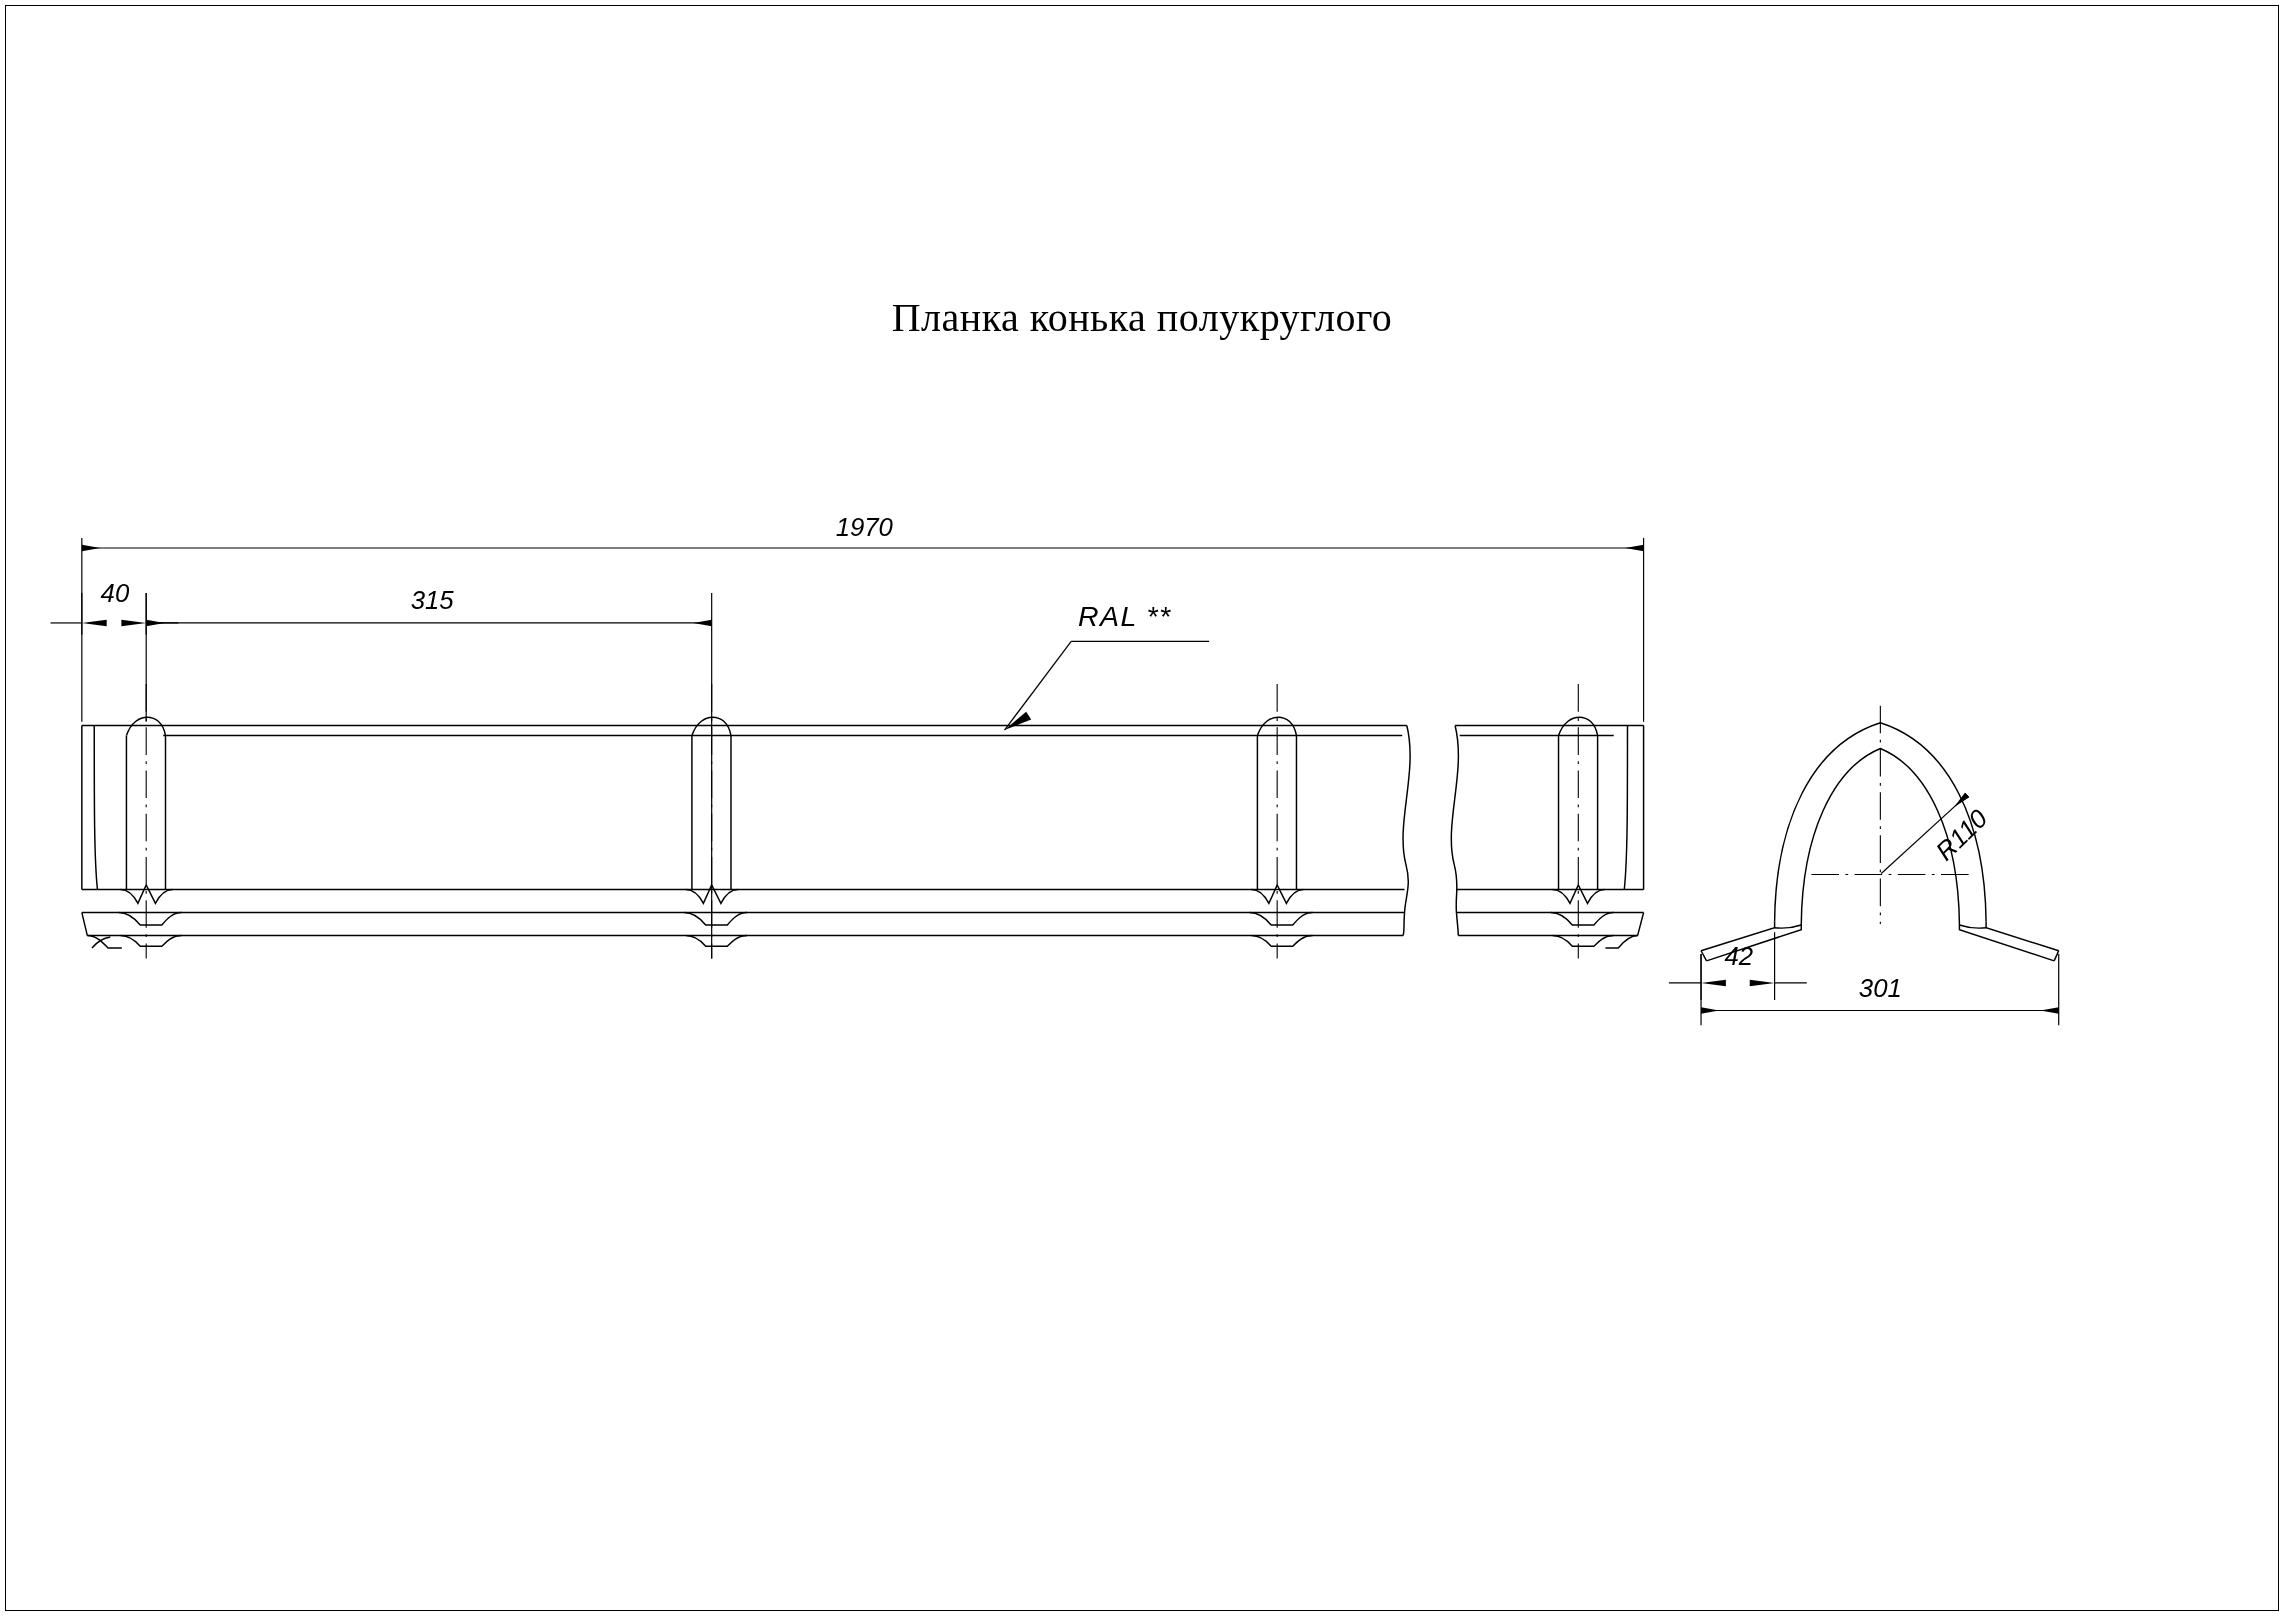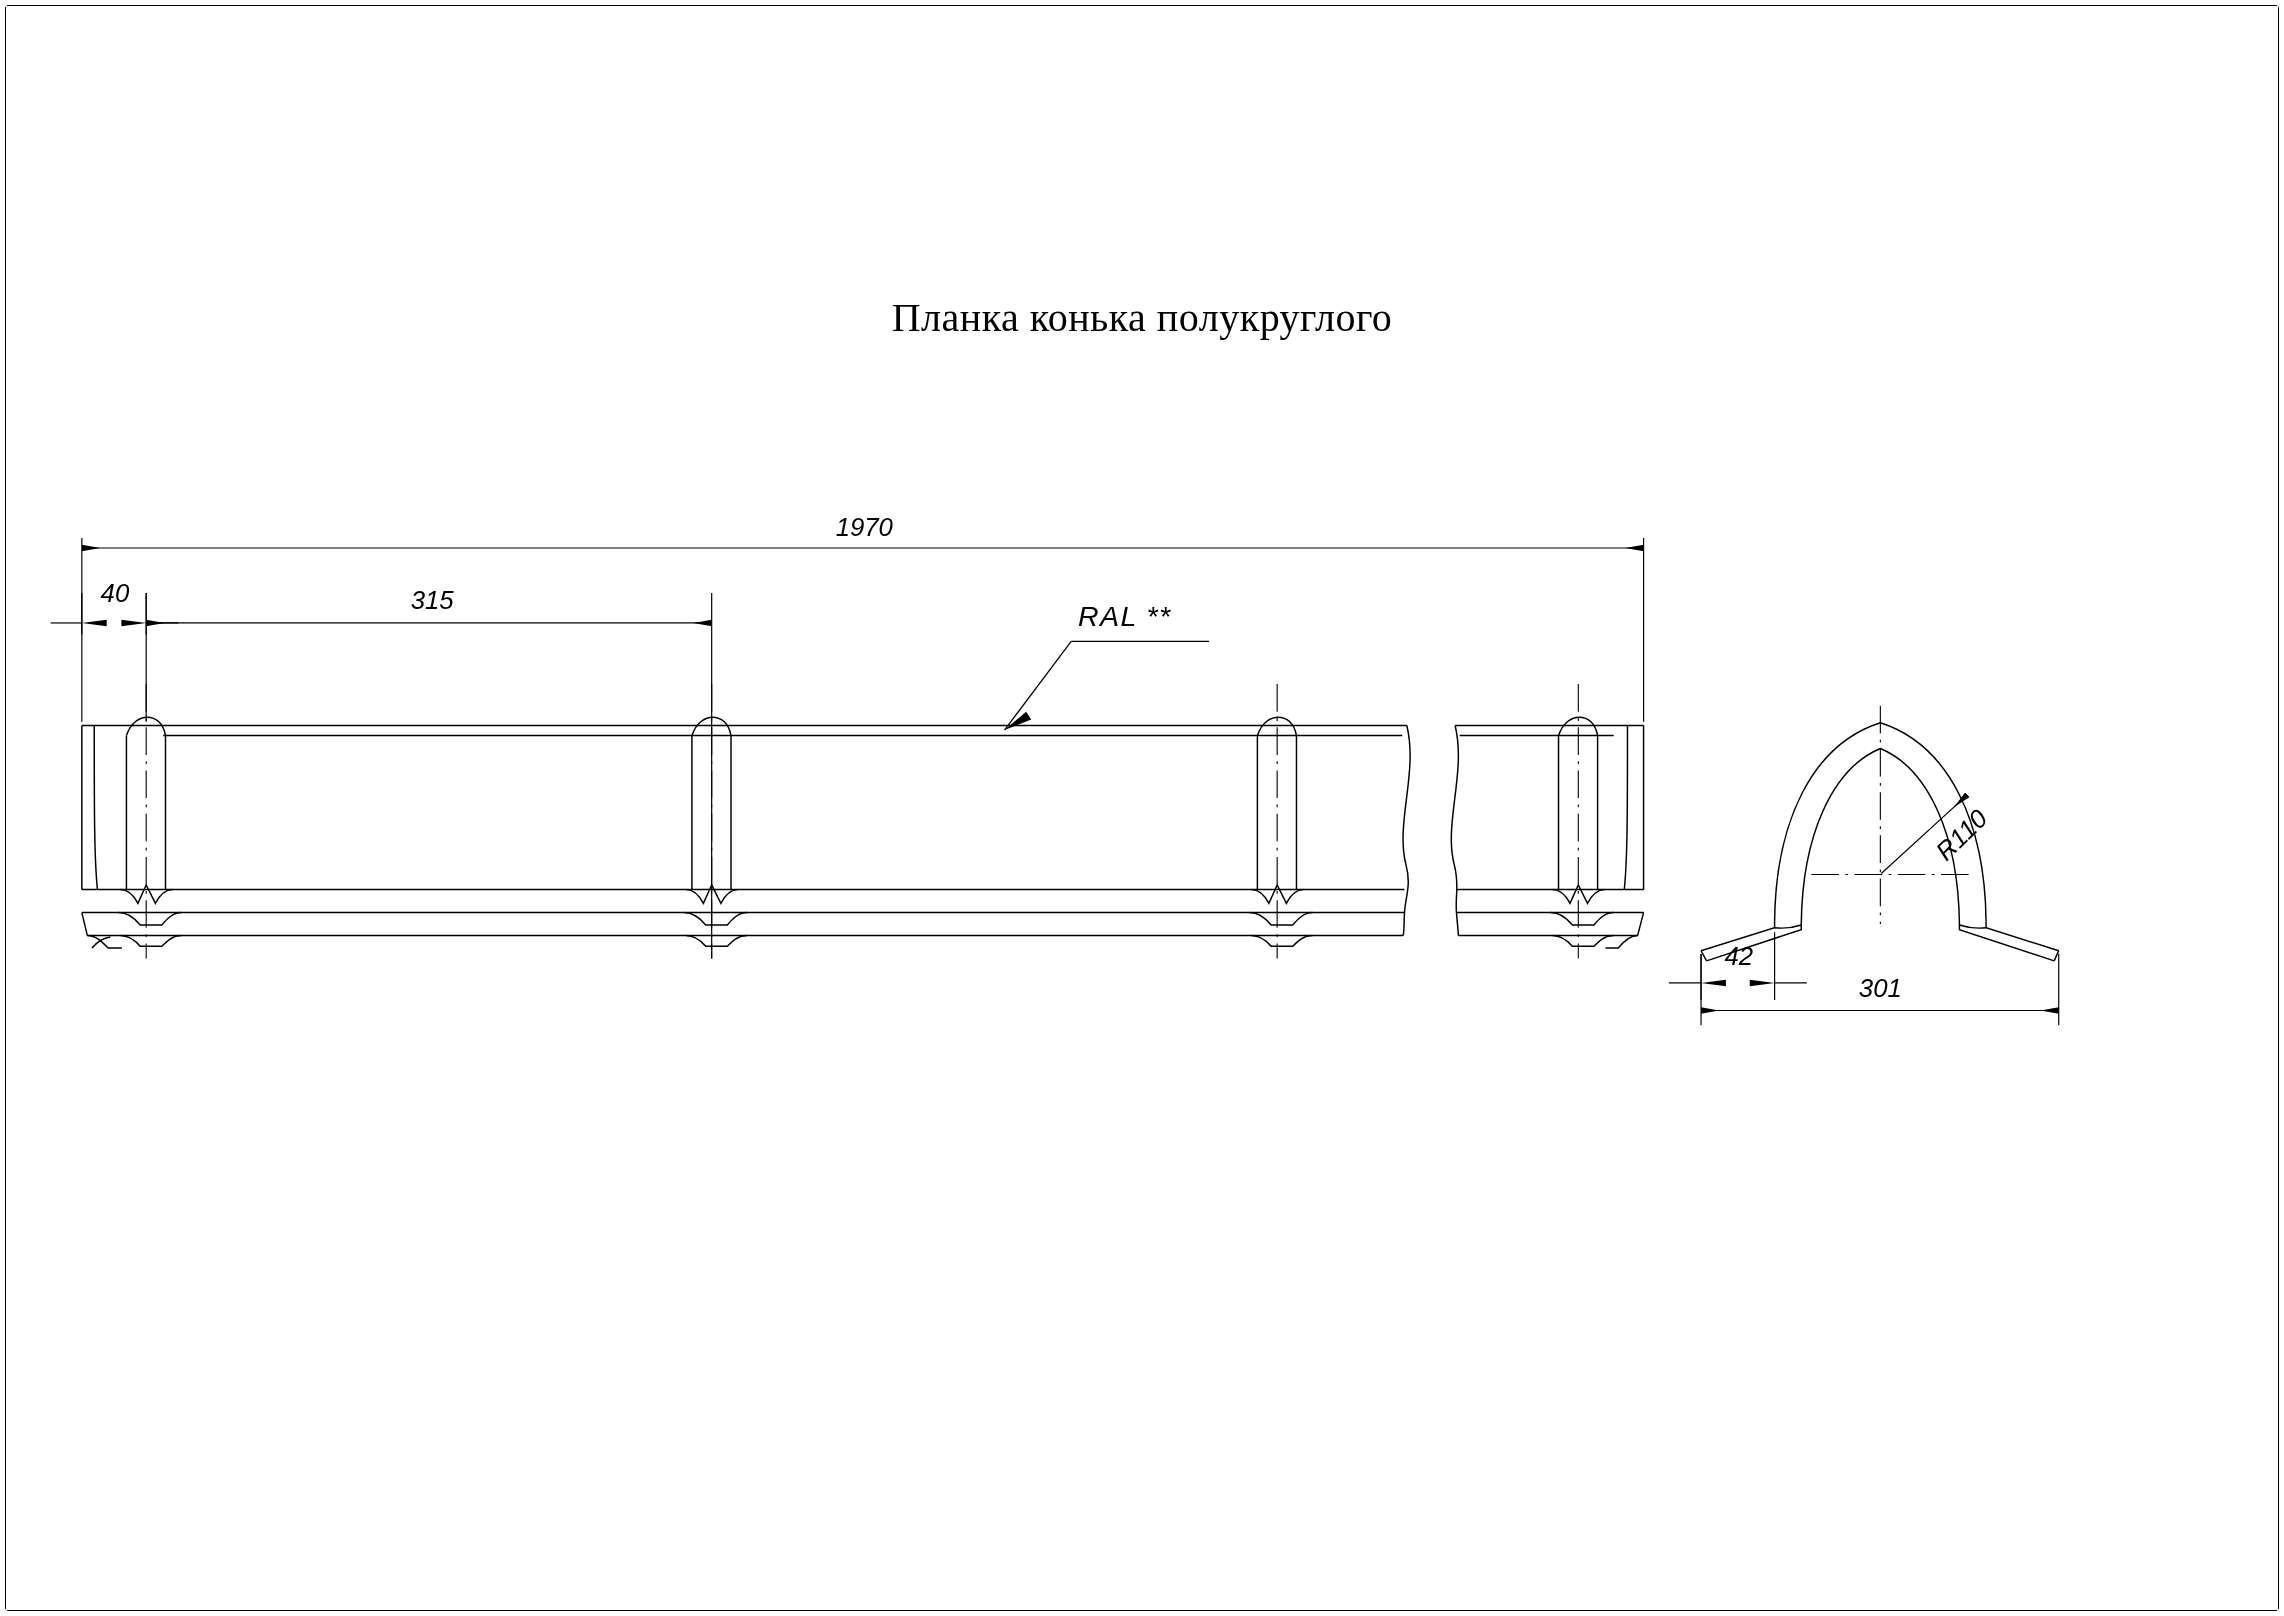--- a/index.html
+++ b/index.html
@@ -9,21 +9,20 @@
   }
   body {
     font-family: "Liberation Serif", serif;
   }
   #page {
     position: relative;
     width: 2284px;
     height: 1616px;
     background: #ffffff;
     overflow: hidden;
-    border-radius: 21px;
   }
   #frame {
     position: absolute;
     left: 4.6px;
     top: 4.6px;
     width: 2274px;
     height: 1606px;
     border: 1.4px solid #000000;
     box-sizing: border-box;
   }

